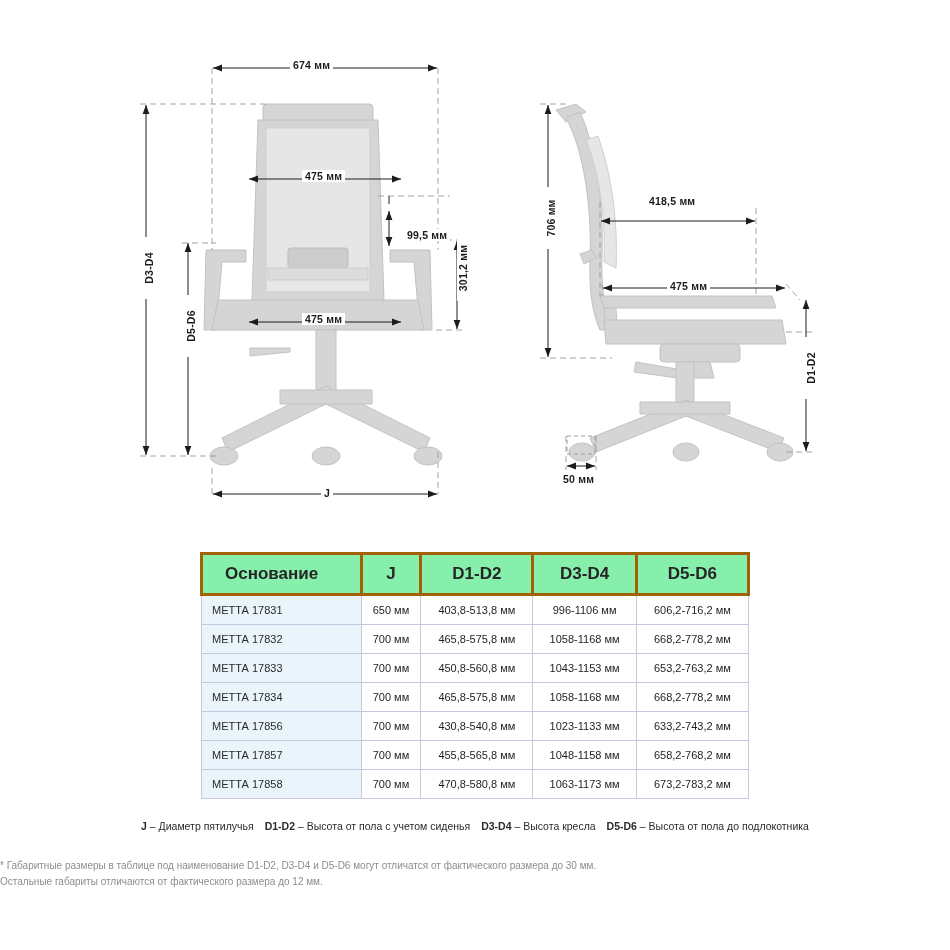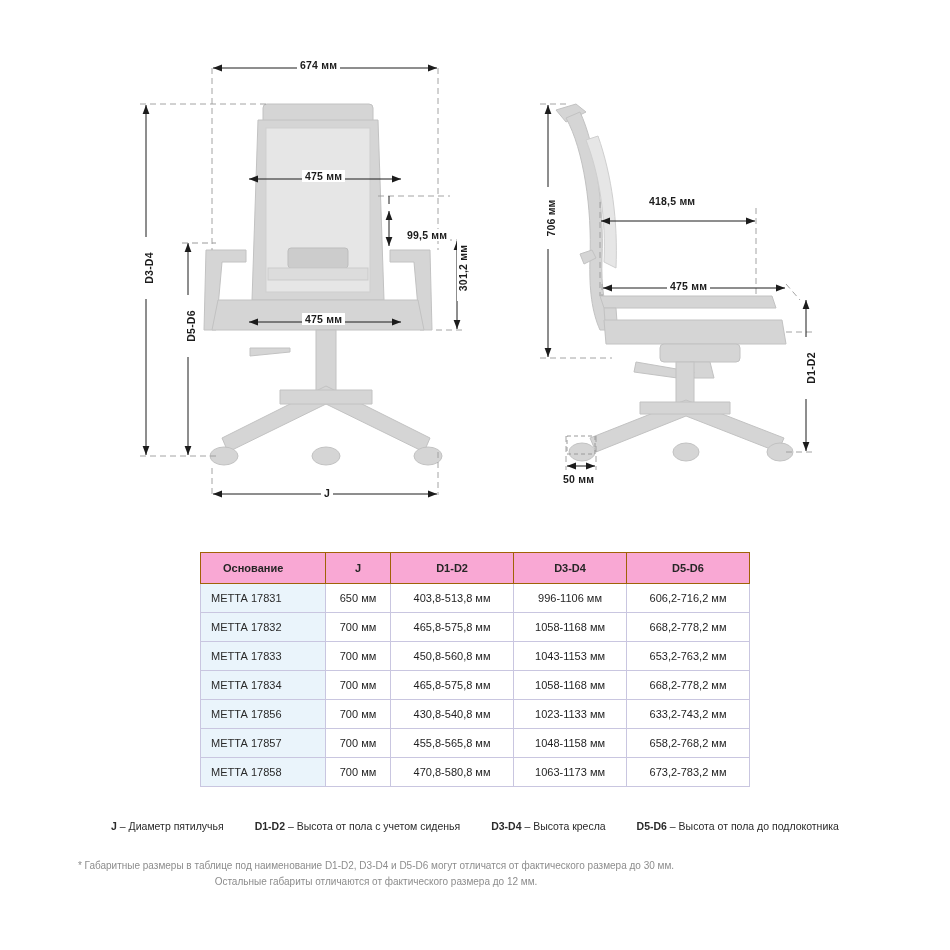--- a/index.html
+++ b/index.html
@@ -53,23 +53,23 @@
     left: 200px;
     top: 552px;
     width: 550px;
   }
   table.spec {
     border-collapse: collapse;
     width: 550px;
     font-size: 11px;
   }
   table.spec th {
-    background: #f9a8d4;
-    border: 1px solid #a16207;
-    font-size: 11px;
+    background: #86efac;
+    border: 3px solid #a16207;
+    font-size: 17px;
     font-weight: bold;
     color: #262626;
     padding: 9px 4px;
     text-align: center;
   }
   table.spec th.first {
     text-align: left;
     padding-left: 22px;
   }
   table.spec td {
@@ -90,28 +90,27 @@
   .legend {
     position: absolute;
     left: 0;
     top: 820px;
     width: 950px;
     text-align: center;
     font-size: 10.5px;
     color: #2b2b2b;
   }
   .legend b { font-weight: bold; }
-  .legend span.item { margin: 0 14px; white-space: nowrap; }
+  .legend span.item { margin: 0 4px; white-space: nowrap; }
 
   .footnote {
     position: absolute;
     left: 0;
     top: 858px;
     width: 752px;
-    text-align: center;
     font-size: 10px;
     color: #8d8d8d;
     line-height: 1.6;
   }
 </style>
 </head>
 <body>
 
 <div class="page">
 
@@ -235,21 +234,21 @@
 
         <line x1="603" y1="288" x2="785" y2="288" marker-start="url(#arrR)" marker-end="url(#arrL)"></line>
 
         <line x1="806" y1="300" x2="806" y2="451" marker-start="url(#arrR)" marker-end="url(#arrL)"></line>
 
         <line x1="567" y1="466" x2="595" y2="466" marker-start="url(#arrR)" marker-end="url(#arrL)"></line>
         <rect x="567" y="436" width="28" height="18" fill="none" stroke="#9a9a9a" stroke-dasharray="4 3"></rect>
       </g>
     </svg>
 
-    <div class="dimlabel labelbg" style="left:297px; top:59px;">674 мм</div>
+    <div class="dimlabel labelbg" style="left:290px; top:59px;">674 мм</div>
     <div class="dimlabel labelbg" style="left:302px; top:170px;">475 мм</div>
     <div class="dimlabel labelbg" style="left:404px; top:197px;margin-top:32px;">99,5 мм</div>
     <div class="dimlabel vert labelbg" style="left:430px; top:262px; width:60px; text-align:center;">301,2 мм</div>
     <div class="dimlabel labelbg" style="left:302px; top:313px;">475 мм</div>
     <div class="dimlabel vert labelbg" style="left:118px; top:262px; width:56px; text-align:center;">D3-D4</div>
     <div class="dimlabel vert labelbg" style="left:160px; top:320px; width:56px; text-align:center;">D5-D6</div>
     <div class="dimlabel labelbg" style="left:321px; top:487px;">J</div>
 
     <div class="dimlabel vert labelbg" style="left:520px; top:212px; width:56px; text-align:center;">706 мм</div>
     <div class="dimlabel labelbg" style="left:646px; top:195px;">418,5 мм</div>

